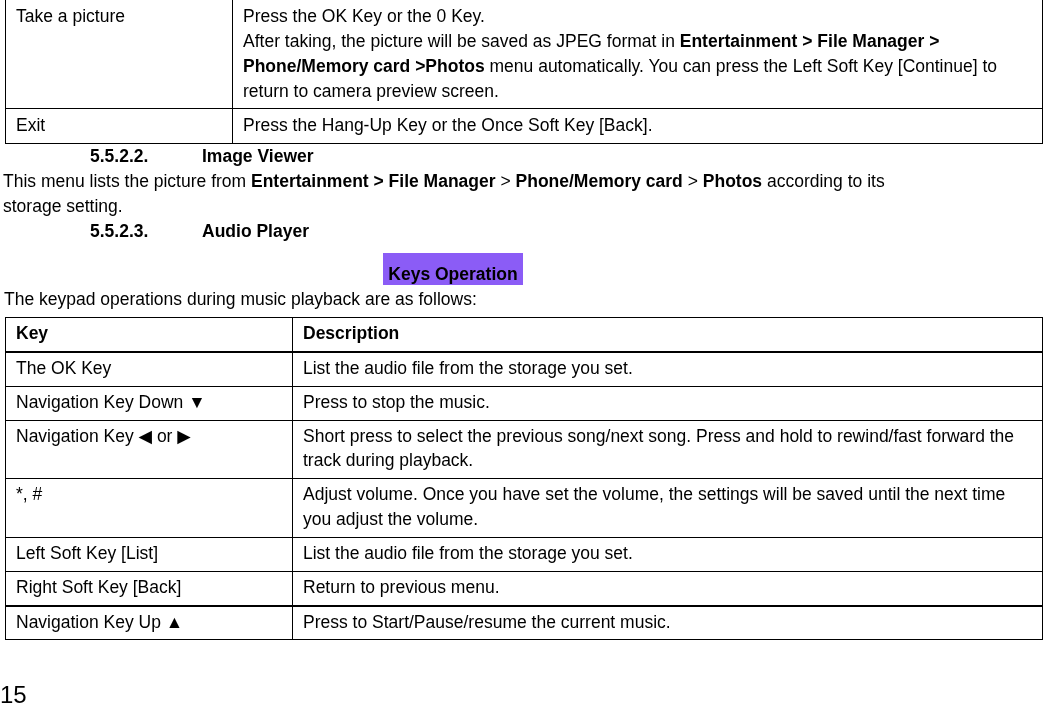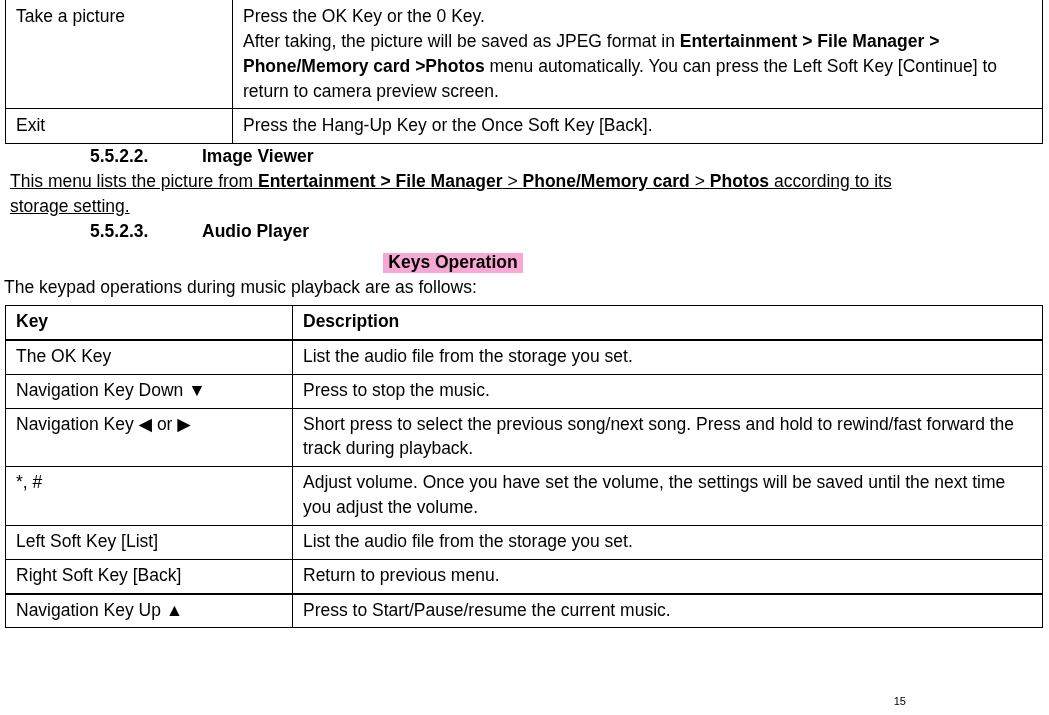--- a/index.html
+++ b/index.html
@@ -77,55 +77,54 @@
     padding-left: 90px;
     white-space: pre;
   }
   .section-heading .num {
     display: inline-block;
     width: 112px;
   }
 
   
   .body-para {
-    margin: 3px 0 0 10px;
+    margin: 3px 0 0 3px;
     padding: 0 0 0 0;
     line-height: 1.45;
     max-width: 1040px;
-    text-decoration: underline;
   }
 
   
   .keys-op-wrap {
     text-align: center;
     margin: 12px 0 2px 0;
   }
   .keys-op {
     display: inline-block;
     font-weight: bold;
-    background: #f9a8d4;
-    padding: 1px 5px 2px 5px;
+    background: #8b5cf6;
+    padding: 13px 5px 2px 5px;
     font-size: 17.5px;
   }
 
   .intro-line {
     margin: 0 0 5px 4px;
     line-height: 1.4;
   }
 
   b, .b { font-weight: bold; }
 
   
   .page-number {
     position: absolute;
     left: 0;
     right: 0;
     bottom: 8px;
-    text-align: right;
-    font-size: 11px;
+    text-align: left;
+    font-size: 24px;
   }
 </style>
 </head>
 <body>
 
 <div class="page">
 
   <table class="doc-table" id="camera-table">
     <colgroup>
         <col class="c1">

